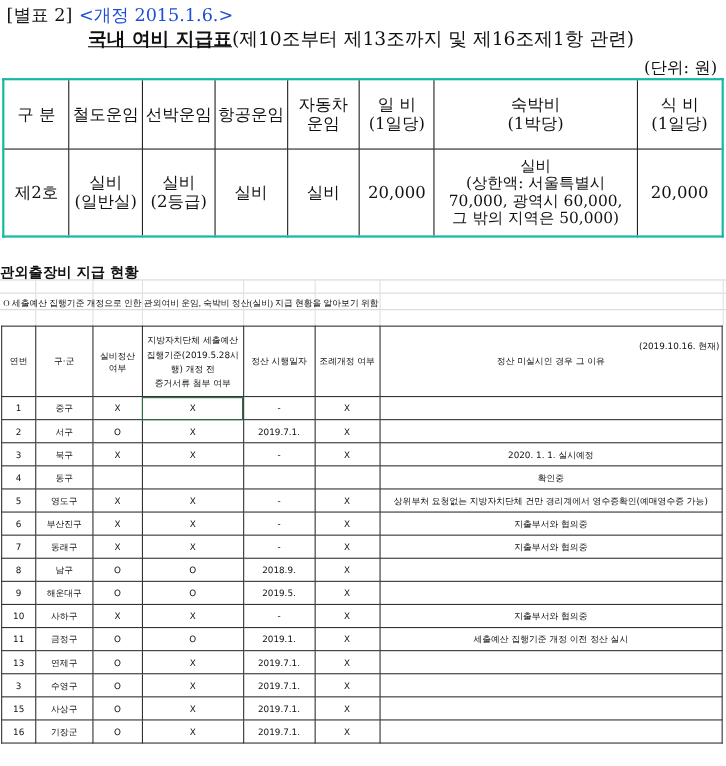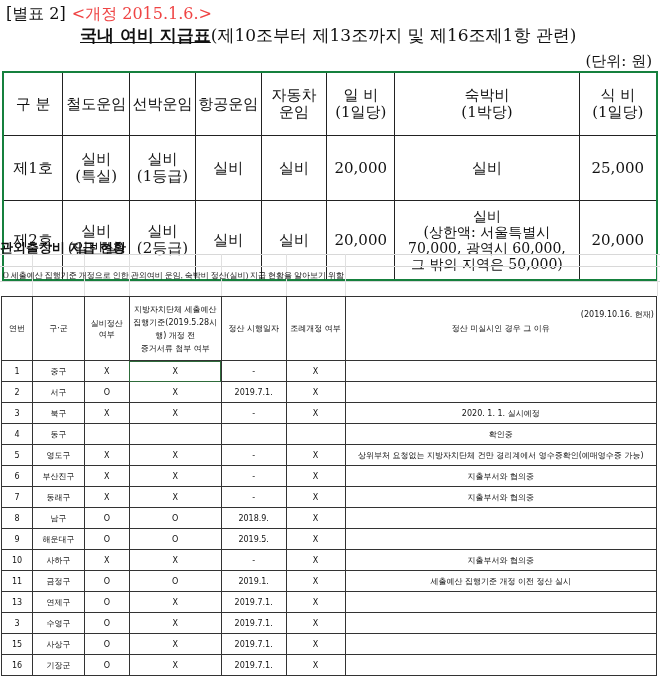--- a/index.html
+++ b/index.html
@@ -1,24 +1,24 @@
 <!DOCTYPE html>
 <html><head>
 <meta charset="utf-8">
 <style>
   html, body { margin:0; padding:0; background:#ffffff; }
   body { width:660px; height:696px; position:relative; overflow:hidden; font-family:"DejaVu Serif", serif; color:#111; }
   .abs { position:absolute; }
   #hdr-line1 { left:6px; top:4px; font-size:16px; white-space:nowrap; }
-  #hdr-line1 .rev { color:#ef4444; margin-left:6px; }
+  #hdr-line1 .rev { color:#1d4ed8; margin-left:6px; }
   #hdr-line2 { left:80px; top:24px; font-size:17px; white-space:nowrap; }
   #hdr-line2 .main-title { font-family:"DejaVu Sans", sans-serif; font-weight:bold; text-decoration:underline; font-size:17px; }
   #unit { right:8px; top:52px; font-size:15px; }
 
-  table.top { position:absolute; left:2px; top:71px; width:656px; border-collapse:collapse; border:2px solid #15803d; font-size:15px; }
+  table.top { position:absolute; left:2px; top:71px; width:656px; border-collapse:collapse; border:2px solid #14b8a6; font-size:15px; }
   table.top td { border:1px solid #222; text-align:center; vertical-align:middle; line-height:17px; padding:0; }
   table.top tr.h td { height:62px; }
   table.top tr.r1 td { height:64px; }
   table.top tr.r2 td { height:78px; }
 
   #sec-title { left:0; width:660px; top:239px; font-family:"DejaVu Sans", sans-serif; font-weight:bold; font-size:13px; }
   .gridlines { position:absolute; left:0; top:254px; width:660px; height:42px; }
   .gl-h { position:absolute; left:0; width:660px; height:1px; background:#d8d8d8; }
   .gl-v { position:absolute; width:1px; background:#e0e0e0; top:0; height:42px; }
   #purpose { left:3px; top:270px; font-family:Liberation Serif, serif; font-size:8px; white-space:nowrap; }
@@ -68,38 +68,20 @@
         </td>
     <td>
           <div>숙박비</div>
           <div>(1박당)</div>
         </td>
     <td>
           <div>식 비</div>
           <div>(1일당)</div>
         </td>
   </tr>
-  <tr class="r1">
-    <td>제1호</td>
-    <td>
-          <div>실비</div>
-          <div>(특실)</div>
-        </td>
-    <td>
-          <div>실비</div>
-          <div>(1등급)</div>
-        </td>
-    <td>실비</td>
-    <td>실비</td>
-    <td>20,000</td>
-    <td>
-          <div>실비</div>
-        </td>
-    <td>25,000</td>
-  </tr>
   <tr class="r2">
     <td>제2호</td>
     <td>
           <div>실비</div>
           <div>(일반실)</div>
         </td>
     <td>
           <div>실비</div>
           <div>(2등급)</div>
         </td>

